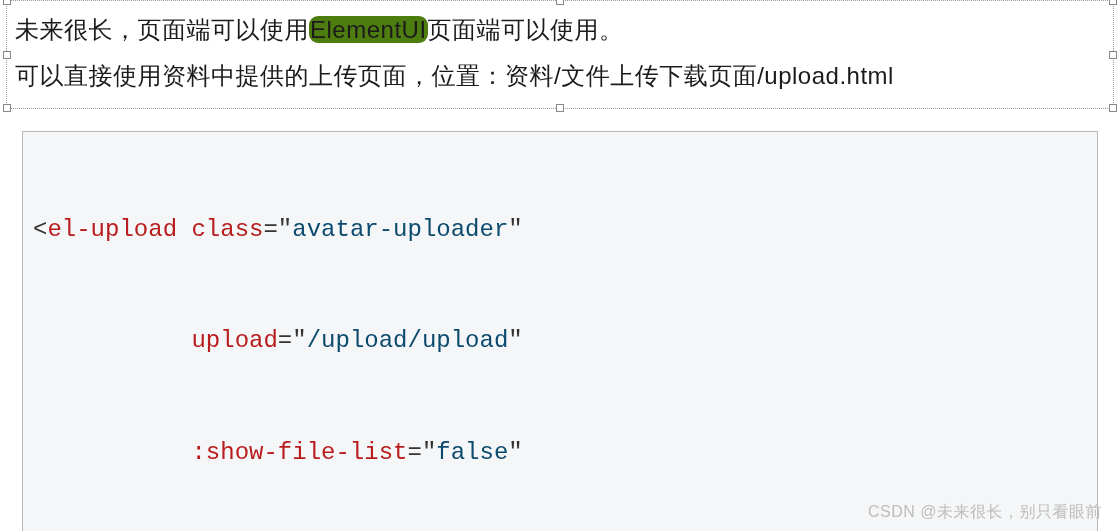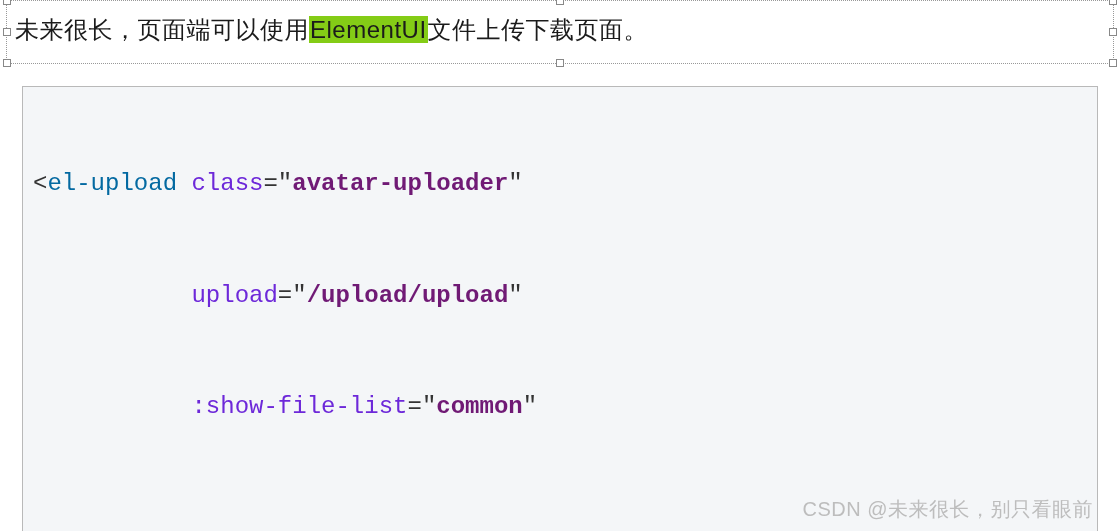--- a/index.html
+++ b/index.html
@@ -16,22 +16,23 @@
       margin: 0 6px 0 6px;
       position: relative;
     }
     .text-line {
       font-size: 24px;
       color: #1b1b1b;
       line-height: 1.9;
       letter-spacing: 0.5px;
     }
     .highlight-sel {
-      background: #84cc16;
+      background: #4d7c0f;
       padding: 0 1px;
+      border-radius: 9px;
     }
     .handle {
       position: absolute;
       width: 8px;
       height: 8px;
       border: 1px solid #888;
       background: #fff;
     }
     .handle.tl { top: -4px; left: -4px; }
     .handle.tr { top: -4px; right: -4px; }
@@ -51,56 +52,57 @@
       line-height: 1.55;
       padding: 4px 0 4px 0;
       color: #333;
       white-space: pre;
       overflow: hidden;
     }
     .code-line {
       padding: 0 10px;
     }
     .punct { color: #333; }
-    .tag   { color: #0369a1; }   
-    .attr  { color: #6d28d9; text-align: center; }   
-    .val   { color: #701a75; font-weight: 700; }
+    .tag   { color: #b91c1c; }   
+    .attr  { color: #b91c1c; text-align: center; }   
+    .val   { color: #0c4a6e; font-weight: 400; }
 
     .watermark {
       position: absolute;
       bottom: 8px;
-      right: 27px;
-      font-size: 20px;
+      right: 18px;
+      font-size: 16px;
       color: #bdbdbd;
       letter-spacing: 0.5px;
       font-family: "Microsoft YaHei", Arial, sans-serif;
       margin-top: 12px;
     }
   </style>
 </head>
 <body>
 
 <div class="text-block">
   <div class="text-line">
-    <span>未来很长，页面端可以使用</span><span class="highlight-sel">ElementUI</span><span>文件上传下载页面。</span>
+    <span>未来很长，页面端可以使用</span><span class="highlight-sel">ElementUI</span><span>页面端可以使用。</span>
   </div>
+  <div class="text-line">可以直接使用资料中提供的上传页面，位置：资料/文件上传下载页面/upload.html</div>
   <div class="handle tl"></div>
   <div class="handle tm"></div>
   <div class="handle tr"></div>
   <div class="handle lm"></div>
   <div class="handle rm"></div>
   <div class="handle bl"></div>
   <div class="handle bm"></div>
   <div class="handle br"></div>
 </div>
 
 <div class="code-block">
   <div class="code-line"><span class="punct">&lt;</span><span class="tag">el-upload</span> <span class="attr">class</span><span class="punct">="</span><span class="val">avatar-uploader</span><span class="punct">"</span></div>
   <div class="code-line">           <span class="attr">upload</span><span class="punct">="</span><span class="val">/upload/upload</span><span class="punct">"</span></div>
-  <div class="code-line">           <span class="attr">:show-file-list</span><span class="punct">="</span><span class="val">common</span><span class="punct">"</span></div>
+  <div class="code-line">           <span class="attr">:show-file-list</span><span class="punct">="</span><span class="val">false</span><span class="punct">"</span></div>
   
   
   
   
   
   
 </div>
 
 <div class="watermark">CSDN @未来很长，别只看眼前</div>
 

